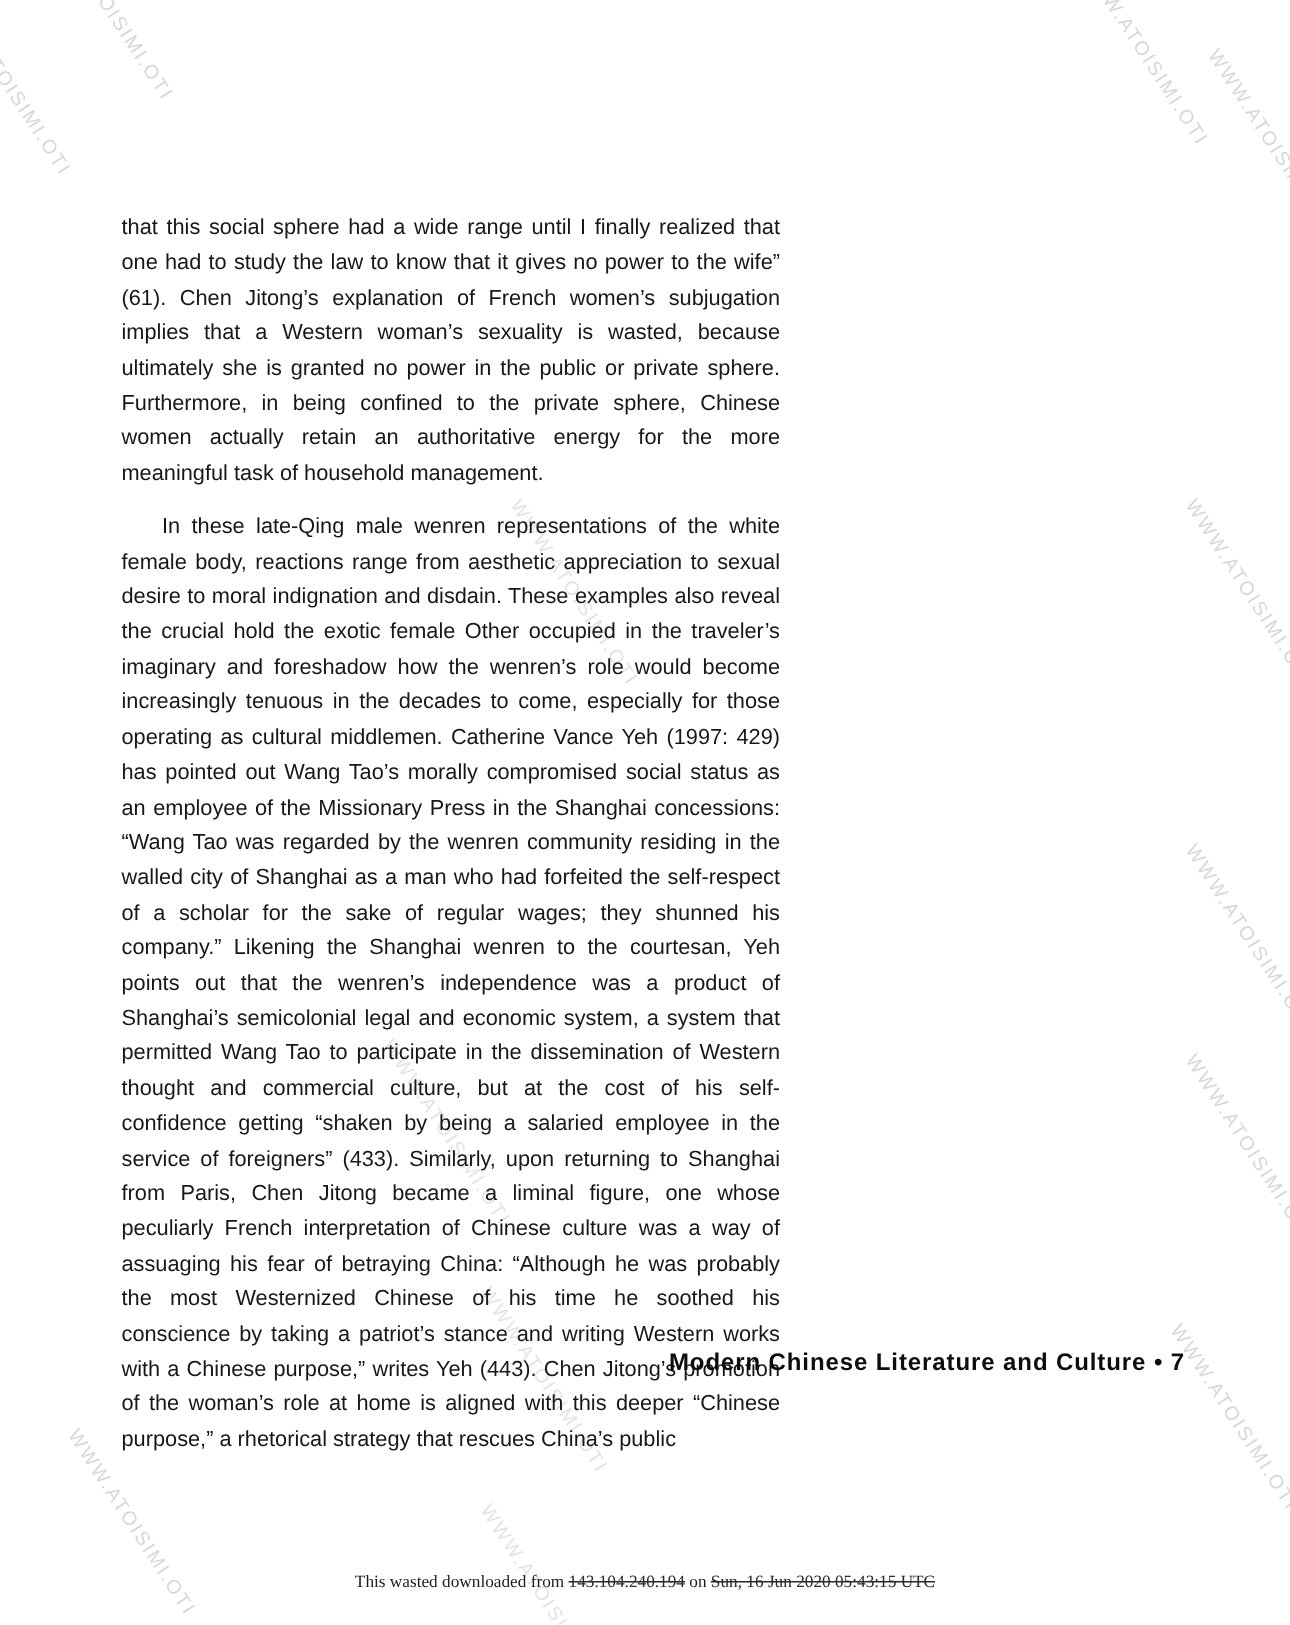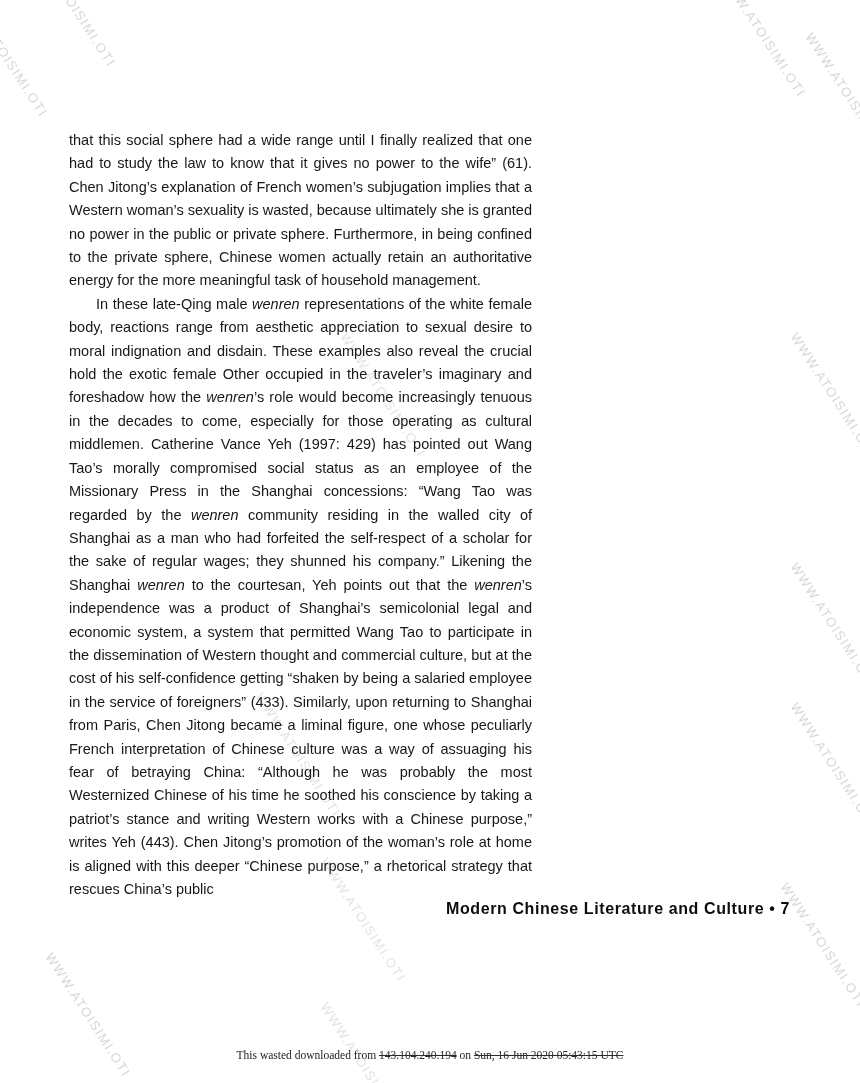--- a/index.html
+++ b/index.html
@@ -34,23 +34,23 @@
   .article {
     position: absolute;
     left: 69px;
     top: 129px;
     width: 463px;
     font-size: 14.5px;
     line-height: 23.4px;
     text-align: justify;
     color: #171717;
   }
-  .para { margin: 0; }
+  .para { margin: 12px; }
   .para.indent { text-indent: 27px; }
-  .it { font-style: italic; }
+  .it { }
 
   
   .journal-footer {
     position: absolute;
     left: 69px;
     top: 900px;
     width: 721px;
     text-align: right;
     font-weight: bold;
     font-size: 16px;

